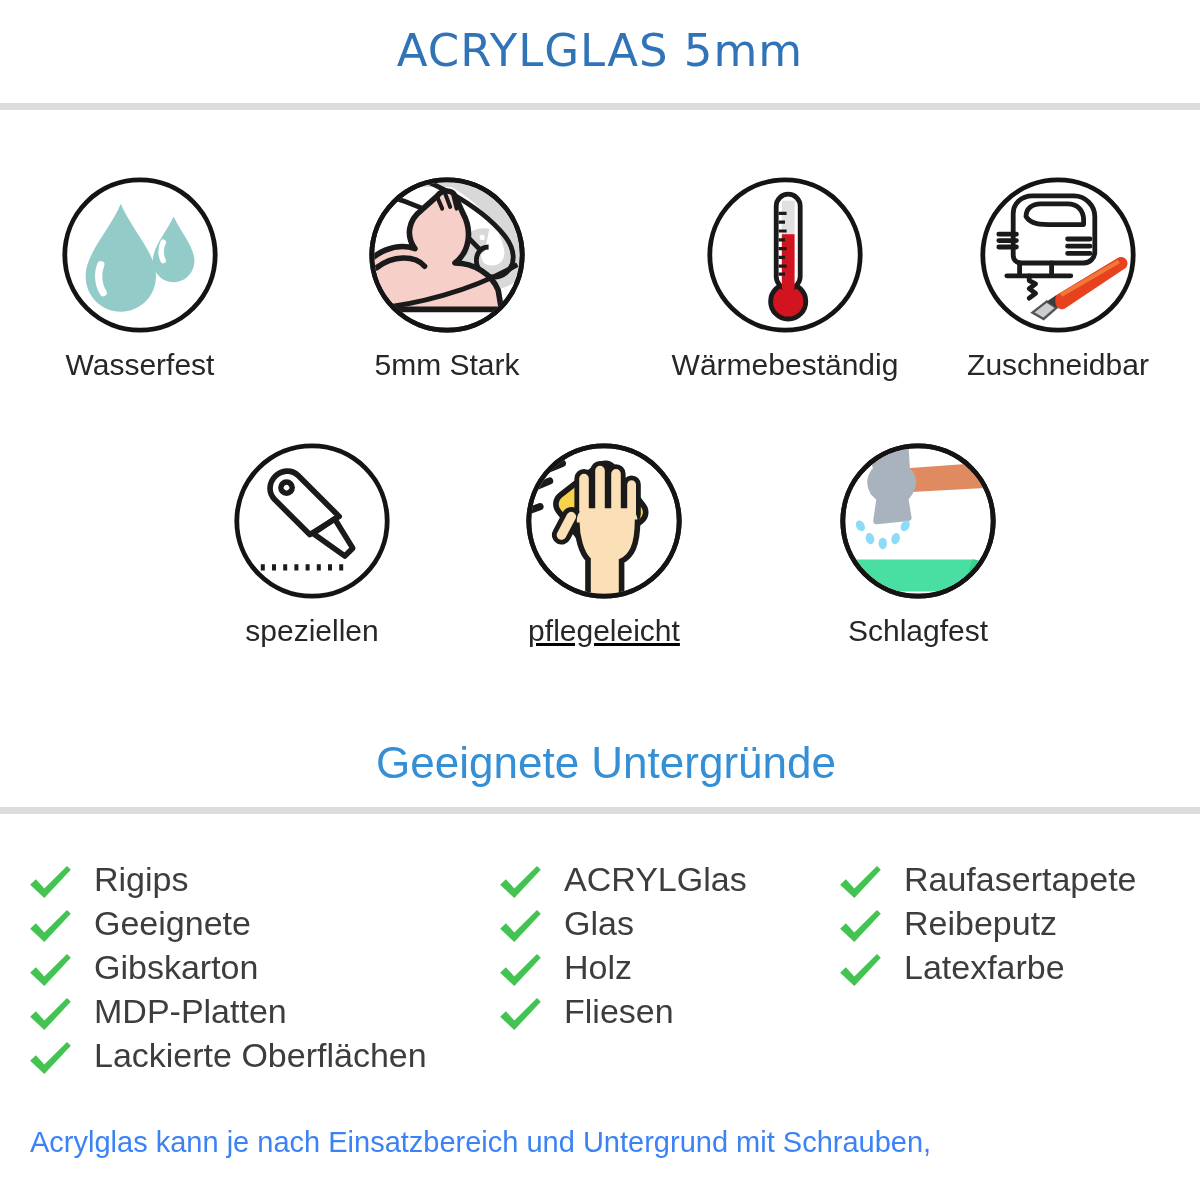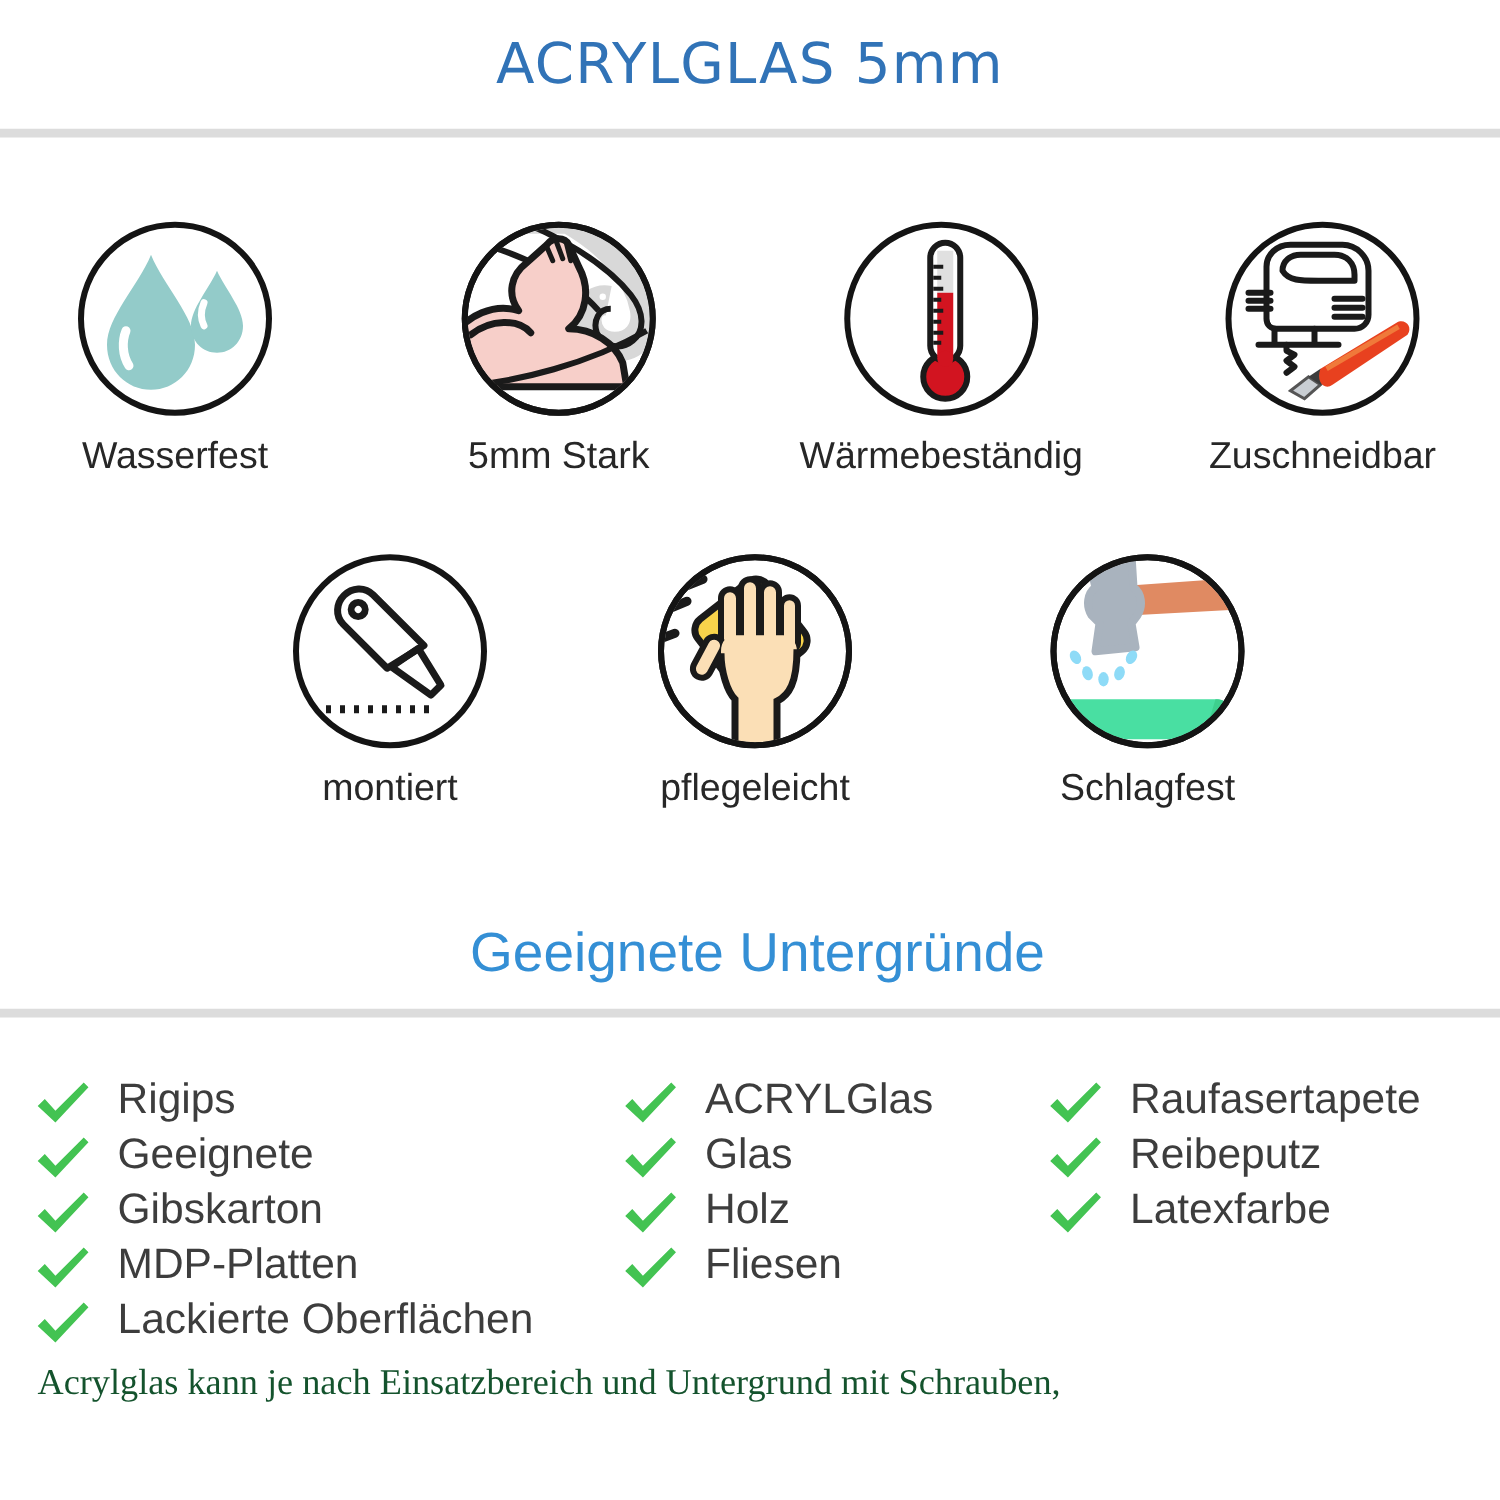--- a/index.html
+++ b/index.html
@@ -15,22 +15,22 @@
   .circle{width:160px;height:160px;margin:0 auto;}
   .circle svg{display:block;width:160px;height:160px;}
   .feature-label{margin-top:13px;font-size:30px;color:#272727;}
   .subheading{position:absolute;top:738px;left:6px;width:100%;text-align:center;
               font-size:44px;color:#348fd5;}
   .col{position:absolute;top:855px;}
   #col1{left:28px;} #col2{left:498px;} #col3{left:838px;}
   .surface-item{display:flex;align-items:flex-end;height:44px;}
   .checkmark{width:44px;height:34px;margin-right:22px;flex:0 0 auto;}
   .surface-label{font-size:34px;color:#3d3d3d;white-space:nowrap;}
-  .footer{position:absolute;left:30px;top:1088px;font-size:29px;line-height:37px;
-          color:#14532d;font-family:Liberation Serif, serif;}
+  .footer{position:absolute;left:30px;top:1124px;font-size:29px;line-height:37px;
+          color:#3b82f6;}
 </style>
 </head>
 <body>
 
 <div class="page">
 
   <div class="title">ACRYLGLAS 5mm</div>
   <div class="divider" id="divider1"></div>
 
   <div class="feature" style="left:-10px;top:175px;">
@@ -66,21 +66,21 @@
           <path d="M44 14 L47 21 M49 12 L52 20 M54 13 L56 21" stroke="#1a1a1a" stroke-width="2.5" fill="none" stroke-linecap="round"></path>
           <path d="M6 58 C16 50 30 50 36 57" stroke="#1a1a1a" stroke-width="3.5" fill="none" stroke-linecap="round"></path>
           <path d="M-2 84 C30 82 66 72 94 56" stroke="#1a1a1a" stroke-width="3" fill="none"></path>
         </g>
         <circle cx="50" cy="50" r="47" fill="none" stroke="#141414" stroke-width="3"></circle>
       </svg>
     </div>
     <div class="feature-label">5mm Stark</div>
   </div>
 
-  <div class="feature" style="left:603px;top:175px;">
+  <div class="feature" style="left:635px;top:175px;">
     <div class="circle">
       <svg viewBox="0 0 100 100">
         <circle cx="50" cy="50" r="47" fill="#ffffff" stroke="#141414" stroke-width="3"></circle>
         <circle cx="52" cy="79" r="11" fill="#d21420" stroke="#1a1a1a" stroke-width="3"></circle>
         <rect x="44.5" y="12" width="15" height="59" rx="7.5" fill="#ffffff" stroke="#1a1a1a" stroke-width="3"></rect>
         <rect x="48" y="16" width="8" height="21" fill="#e0e0e0"></rect>
         <rect x="48" y="37" width="8" height="32" fill="#d21420"></rect>
         <circle cx="52" cy="70" r="4" fill="#d21420"></circle>
         <path d="M46 24 h5 M46 29.5 h4 M46 35 h5 M46 40.5 h4 M46 46 h5 M46 51.5 h4 M46 57 h5 M46 62 h4" stroke="#1a1a1a" stroke-width="2"></path>
       </svg>
@@ -114,24 +114,24 @@
       <svg viewBox="0 0 100 100">
         <circle cx="50" cy="50" r="47" fill="#ffffff" stroke="#141414" stroke-width="3"></circle>
         <g transform="rotate(45 50 50)" stroke="#1a1a1a" stroke-width="3.5" fill="none" stroke-linejoin="round">
           <path d="M24 36 H60 L55 57 H24 C18 57 14 52 14 46.5 C14 41 18 36 24 36 Z"></path>
           <circle cx="24" cy="46.5" r="3.5"></circle>
           <polygon points="59,39 80,44 80,51 56,55"></polygon>
         </g>
         <line x1="18" y1="79" x2="72" y2="79" stroke="#1a1a1a" stroke-width="4" stroke-dasharray="2.5 4.5"></line>
       </svg>
     </div>
-    <div class="feature-label">montiert</div>
-  </div>
-
-  <div class="feature" style="left:454px;top:441px;">
+    <div class="feature-label">speziellen</div>
+  </div>
+
+  <div class="feature" style="left:454px;top:441px;text-decoration:underline;">
     <div class="circle">
       <svg viewBox="0 0 100 100">
         <defs>
             <clipPath id="clipF">
               <circle cx="50" cy="50" r="45.5"></circle>
             </clipPath>
           </defs>
         <circle cx="50" cy="50" r="47" fill="#ffffff" stroke="#141414" stroke-width="3"></circle>
         <g clip-path="url(#clipF)">
           <path d="M4 30 L16 25 M2 44 L10 41 M14 18 L24 14" stroke="#1a1a1a" stroke-width="4.5" stroke-linecap="round"></path>

